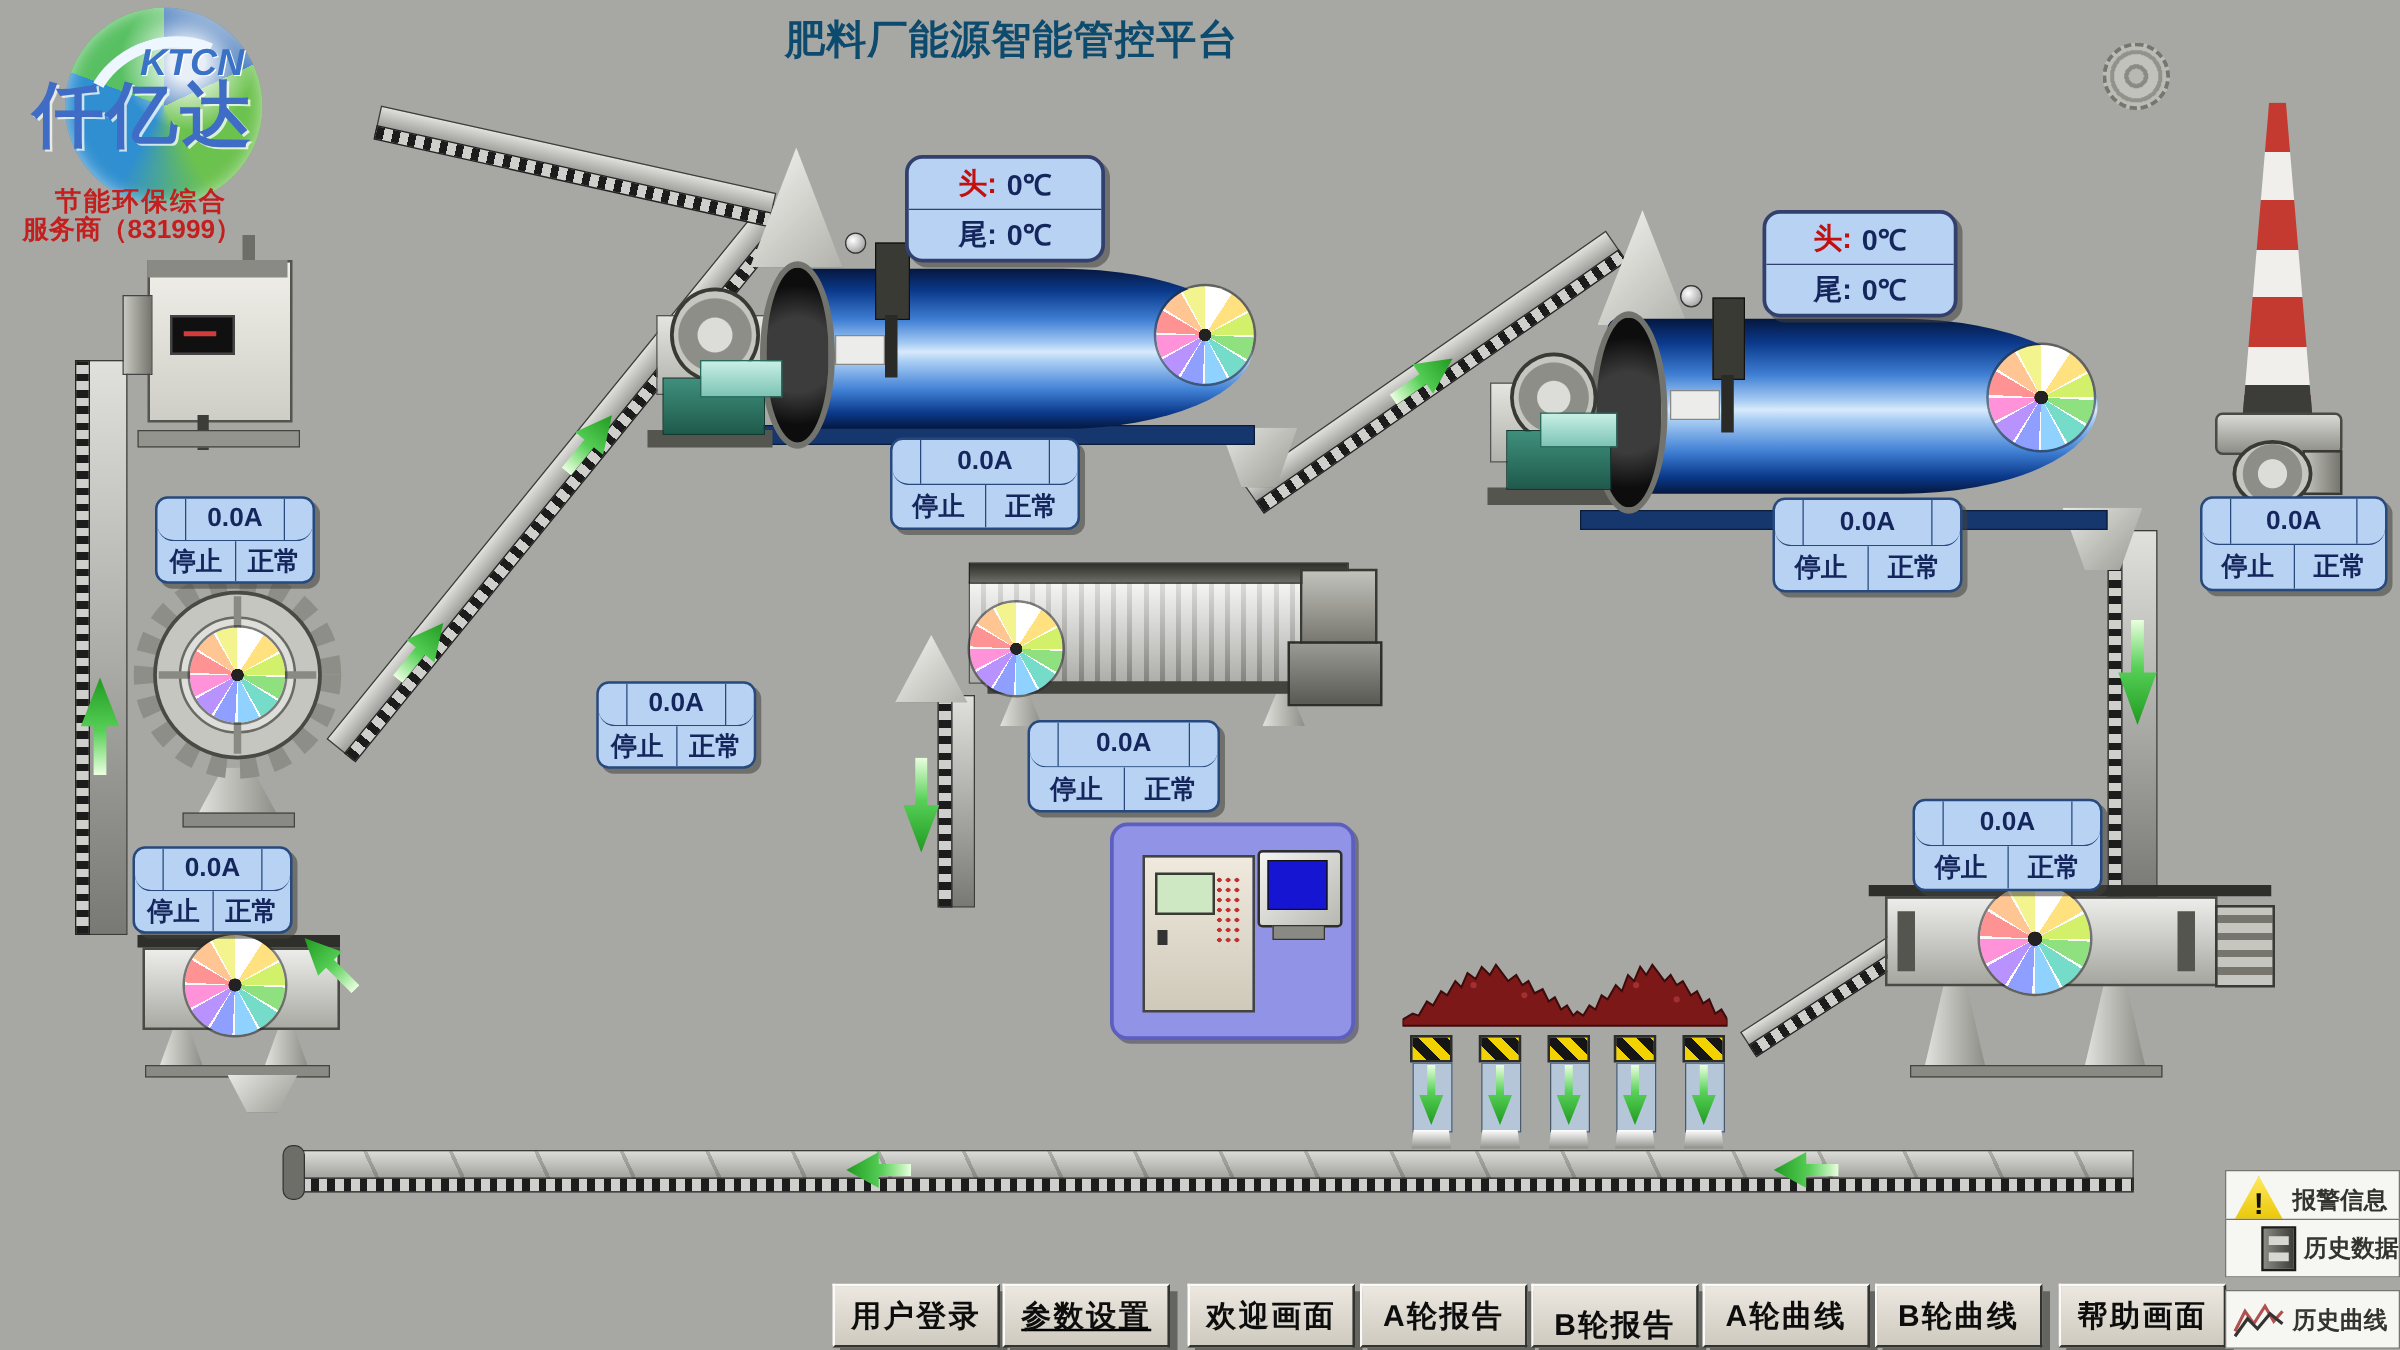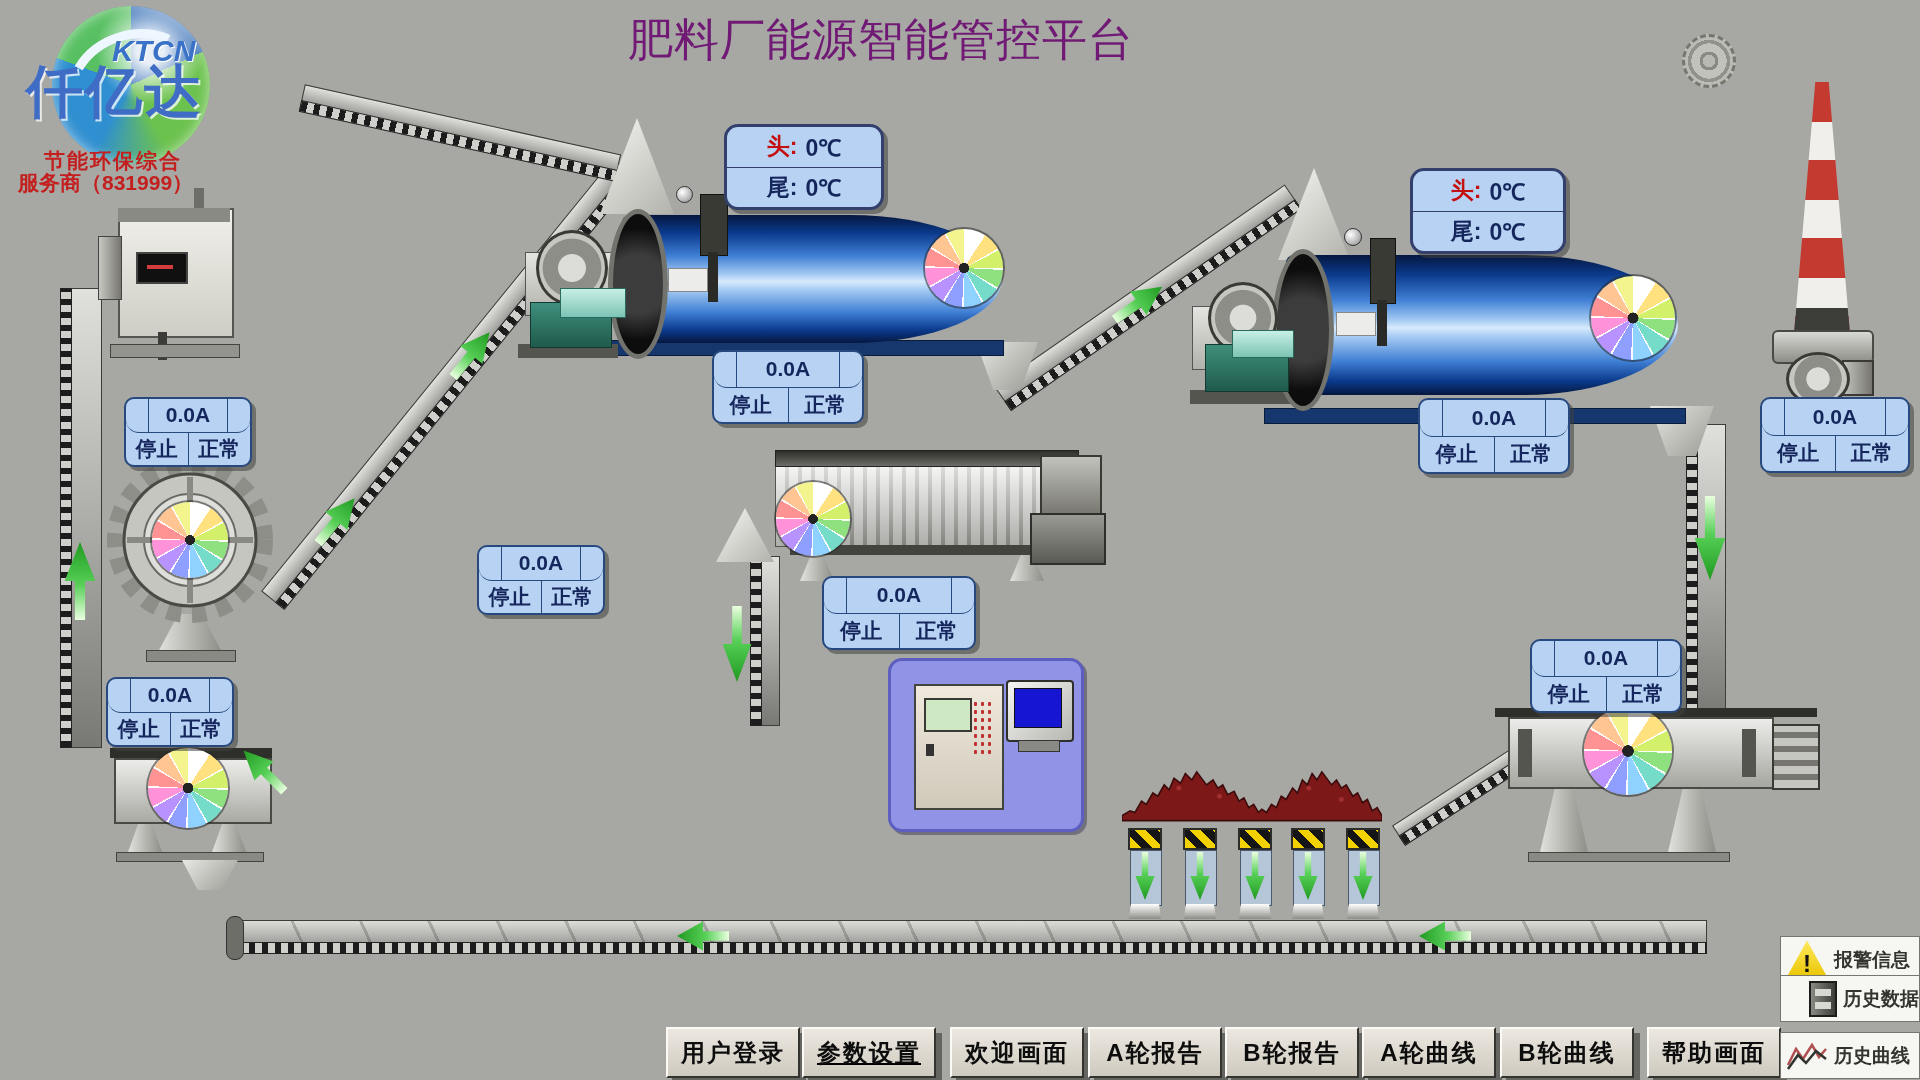--- a/index.html
+++ b/index.html
@@ -1,21 +1,21 @@
 <!DOCTYPE html>
 <html><head>
 <meta charset="utf-8">
 <style>
   html,body{margin:0;padding:0;background:#8e8e8a;}
   .stage{position:relative;width:1920px;height:1080px;background:#a7a7a3;overflow:hidden;
          font-family:"Liberation Sans",sans-serif;}
   .abs{position:absolute;}
 
   
-  .title{position:absolute;left:628px;top:10px;font-size:45px;font-weight:normal;color:#701a75;
+  .title{position:absolute;left:628px;top:10px;font-size:32px;font-weight:bold;color:#0c4a6e;
          letter-spacing:1px;white-space:nowrap;}
   .globe{position:absolute;left:52px;top:6px;width:158px;height:158px;border-radius:50%;
          background:radial-gradient(circle at 62% 28%, rgba(255,255,255,.9) 0 9%, rgba(255,255,255,0) 36%),
          conic-gradient(from 210deg,#2f8fd0 0 80deg,#58c062 80deg 150deg,#1f5fae 150deg 215deg,#6cc24e 215deg 300deg,#2f8fd0 360deg);
          box-shadow:inset 0 0 14px rgba(255,255,255,.6);}
   .globe-swirl{position:absolute;left:66px;top:30px;width:120px;height:100px;border-radius:50%;
          border:9px solid transparent;border-top-color:#eef6ff;transform:rotate(-18deg);}
   .brand-en{position:absolute;left:112px;top:34px;font-size:30px;font-weight:bold;font-style:italic;
          color:#3a72c8;text-shadow:1px 1px 0 #fff;}
   .brand-cn{position:absolute;left:26px;top:54px;font-size:57px;font-weight:bold;color:#3f6cc4;
@@ -395,21 +395,21 @@
     </div>
   <div class="navbtn" style="left:802px;text-decoration:underline;">
       <span>参数设置</span>
     </div>
   <div class="navbtn" style="left:950px;">
       <span>欢迎画面</span>
     </div>
   <div class="navbtn" style="left:1088px;">
       <span>A轮报告</span>
     </div>
-  <div class="navbtn" style="left:1225px;">
+  <div class="navbtn" style="left:1225px;align-items:flex-end;">
       <span>B轮报告</span>
     </div>
   <div class="navbtn" style="left:1362px;">
       <span>A轮曲线</span>
     </div>
   <div class="navbtn" style="left:1500px;">
       <span>B轮曲线</span>
     </div>
   <div class="navbtn" style="left:1647px;">
       <span>帮助画面</span>

